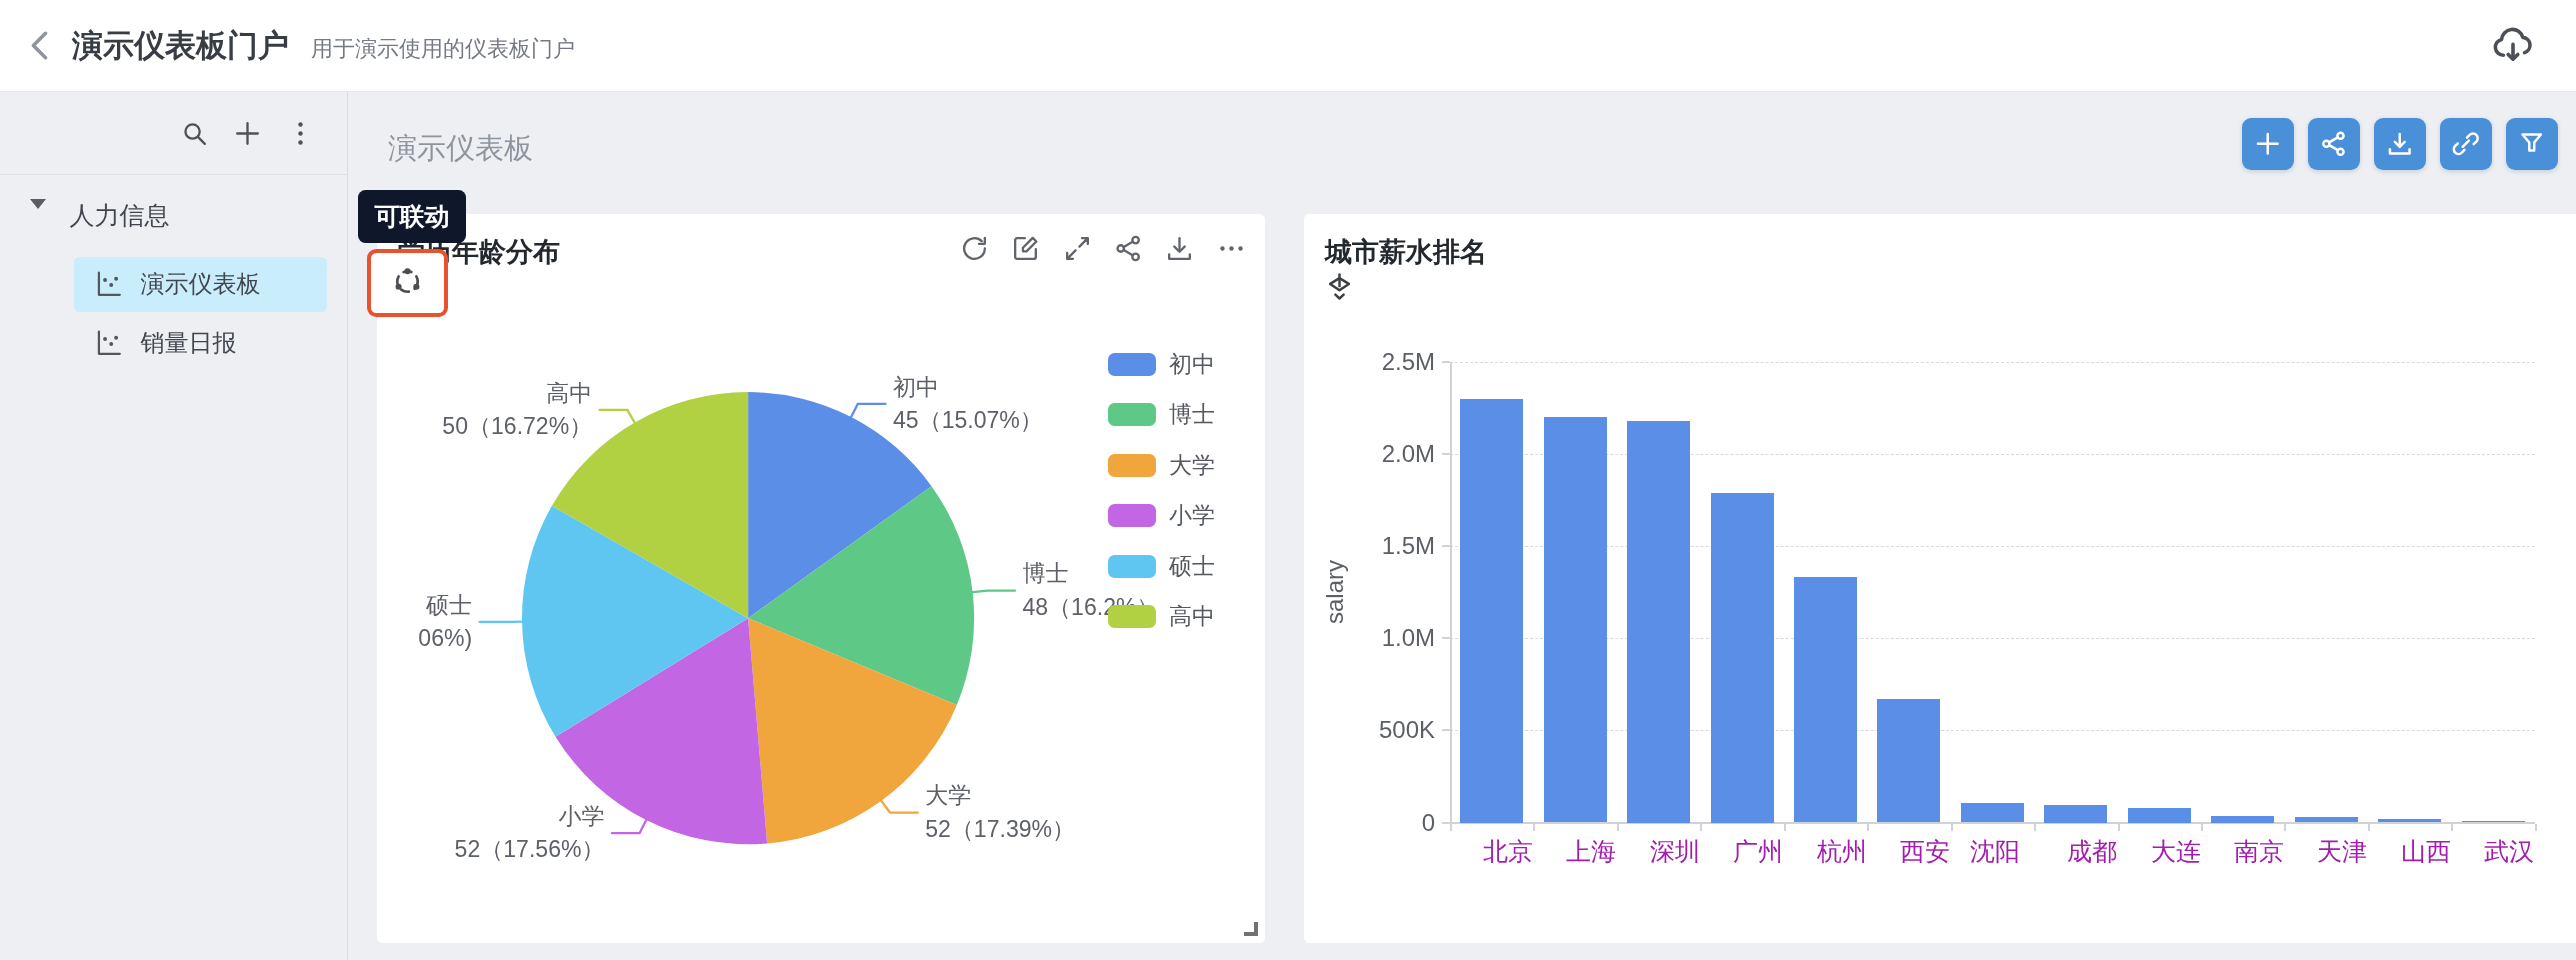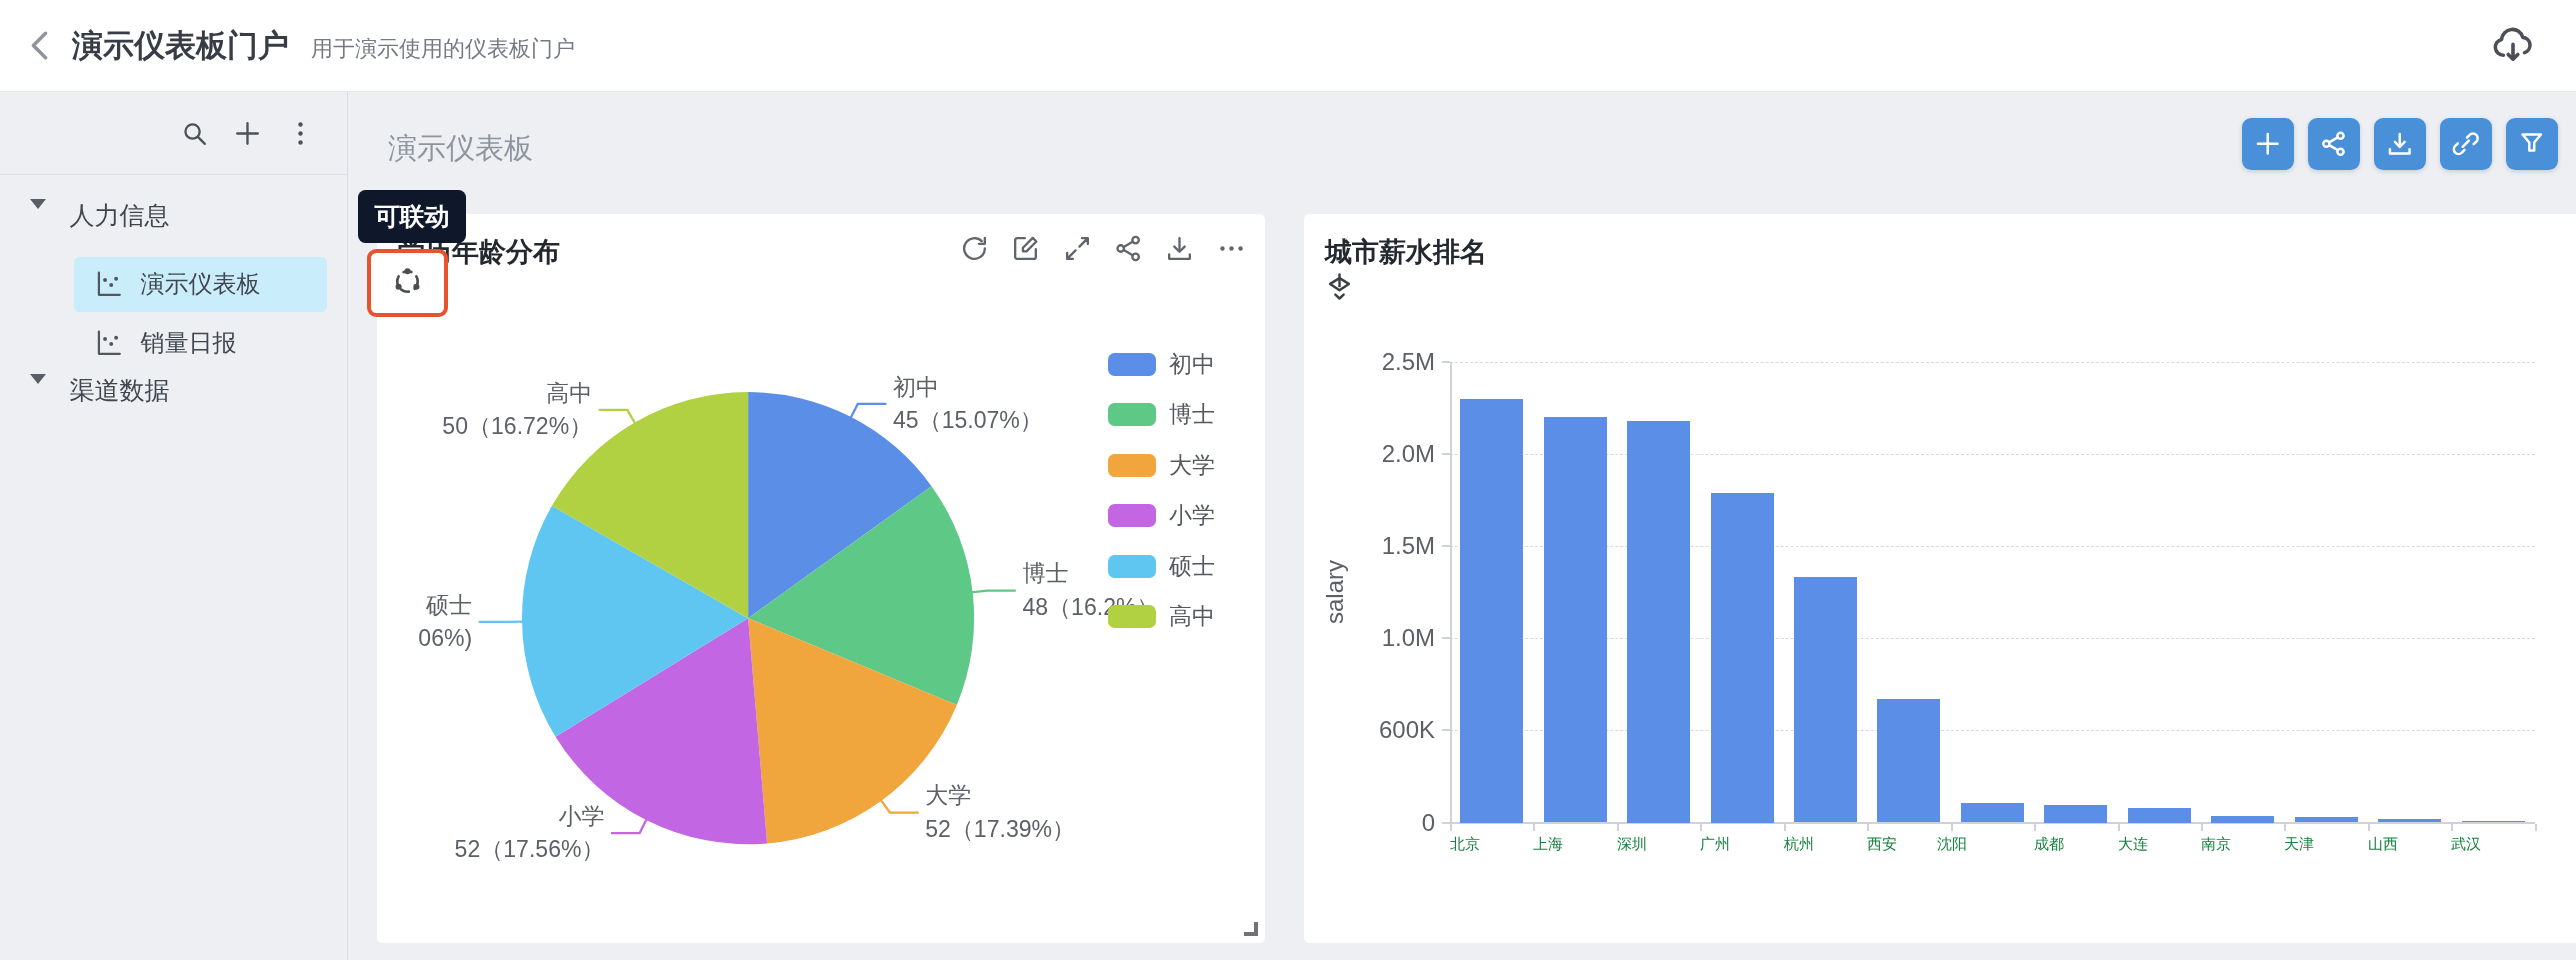--- a/index.html
+++ b/index.html
@@ -61,21 +61,21 @@
   .legend-label { font-size:23px; color:#55595f; }
 
   
   #drill-icon { position:absolute; left:18.5px; top:57px; width:33px; height:33px; color:#3c4043; z-index:2; }
   #bar-plot { position:absolute; left:0; top:0; right:0; bottom:0; }
   .ylabel { position:absolute; font-size:24px; color:#5c6066; white-space:nowrap; }
   .ytick { position:absolute; font-size:24px; color:#5c6066; text-align:right; width:89px; }
   .gridline { position:absolute; border-top:1.8px dashed #d9d9d9; height:0; }
   .axis-line { position:absolute; background:#cfd3d9; }
   .bar { position:absolute; background:#5b8ee6; cursor:pointer; }
-  .xcat { position:absolute; font-size:15px; color:#15803d; text-align:left; }
+  .xcat { position:absolute; font-size:25px; color:#a21caf; text-align:right; }
 
   
   .tooltip { position:absolute; left:358px; top:190px; background:#0f172a; color:#fff; font-size:25px;
              font-weight:bold; padding:10.2px 16.6px; border-radius:7.4px; z-index:40; }
   .linkage-box { position:absolute; left:367px; top:249px; width:81px; height:68px;
                  border:4.6px solid #e8532e; border-radius:9.2px; background:#fff; z-index:30;
                  display:flex; align-items:center; justify-content:center; color:#4a4d52; cursor:pointer; }
   .linkage-box svg { width:35px; height:35px; }
 </style>
 </head>
@@ -124,24 +124,20 @@
         <span class="tree-child-label">演示仪表板</span>
       </div>
       <div class="tree-child-row">
         <span class="tree-child-icon"><svg viewBox="0 0 24 24">
             <path d="M4 3v18h17"></path>
             <circle class="f" cx="9" cy="9" r="1.6"></circle>
             <circle class="f" cx="14" cy="13" r="1.6"></circle>
             <circle class="f" cx="18" cy="8" r="1.6"></circle>
           </svg></span>
         <span class="tree-child-label">销量日报</span>
-      </div>
-      <div class="tree-group-row">
-        <span class="tree-arrow"></span>
-        <span class="tree-group-label">渠道数据</span>
       </div>
     </div>
 </div>
 
 <div class="main">
   <div class="main-title">演示仪表板</div>
   <div class="actions" id="actions">
       <div class="action-btn">
         <svg viewBox="0 0 24 24">
           <path d="M12 4v16M4 12h16"></path>
@@ -266,21 +262,21 @@
     <div class="card-title">城市薪水排名</div>
     <div id="drill-icon"><svg viewBox="0 0 24 24">
           <path d="M12 2.5v8.5"></path>
           <path d="M12 5.2l6.8 4.2L12 14 5.2 9.4z"></path>
           <path d="M9 17.2l3 2.8 3-2.8"></path>
         </svg></div>
     <div id="bar-plot">
         <div class="ylabel" style="left: 31px; top: 378px; transform: translate(-50%, -50%) rotate(-90deg);">salary</div>
         <div class="ytick" style="left: 42px; top: 595px;">0</div>
         <div class="axis-line" style="left: 138px; top: 608px; width: 8.3px; height: 1.8px;"></div>
-        <div class="ytick" style="left: 42px; top: 502px;">600K</div>
+        <div class="ytick" style="left: 42px; top: 502px;">500K</div>
         <div class="axis-line" style="left: 138px; top: 515px; width: 8.3px; height: 1.8px;"></div>
         <div class="gridline" style="left: 146px; top: 516px; width: 1085px;"></div>
         <div class="ytick" style="left: 42px; top: 410px;">1.0M</div>
         <div class="axis-line" style="left: 138px; top: 423px; width: 8.3px; height: 1.8px;"></div>
         <div class="gridline" style="left: 146px; top: 424px; width: 1085px;"></div>
         <div class="ytick" style="left: 42px; top: 318px;">1.5M</div>
         <div class="axis-line" style="left: 138px; top: 331px; width: 8.3px; height: 1.8px;"></div>
         <div class="gridline" style="left: 146px; top: 332px; width: 1085px;"></div>
         <div class="ytick" style="left: 42px; top: 226px;">2.0M</div>
         <div class="axis-line" style="left: 138px; top: 239px; width: 8.3px; height: 1.8px;"></div>

